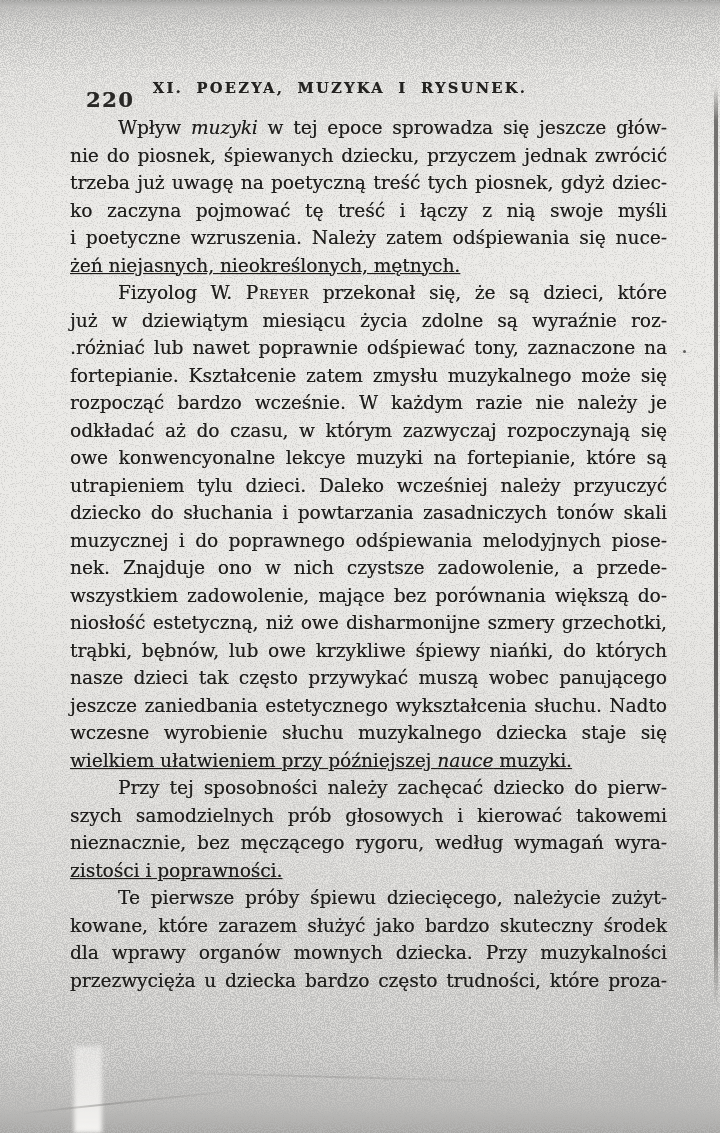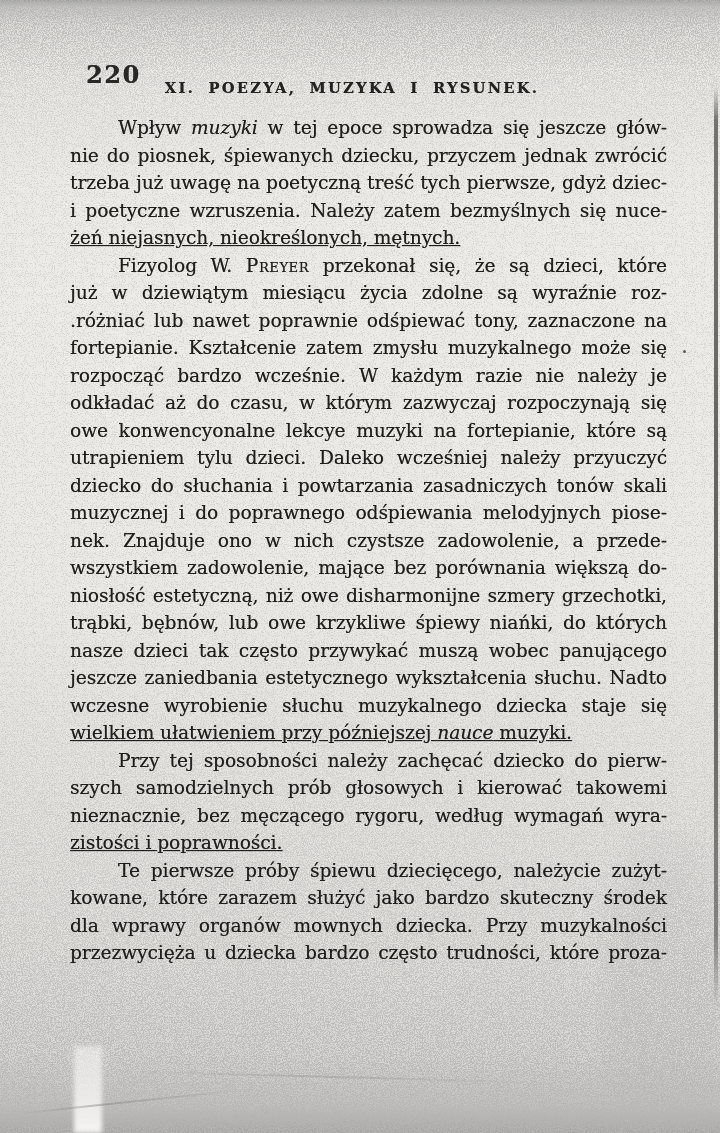--- a/index.html
+++ b/index.html
@@ -7,27 +7,27 @@
     position:relative; width:720px; height:1133px; overflow:hidden;
     font-family:"DejaVu Serif","Liberation Serif",serif;
     background:#eae9e6;
     background-image:linear-gradient(180deg,
       #9e9e9c 0px, #c6c5c3 7px, #dedddA 26px, #eae9e6 70px,
       #ecebe8 300px, #eae9e6 560px, #e6e5e2 760px,
       #e1e0dd 950px, #d7d6d4 1055px, #c2c1bf 1105px, #a6a5a3 1133px);
   }
 
   .header-num {
-    position:absolute; left:86px; top:60px;
-    font-size:24px; font-weight:bold; letter-spacing:1.5px; color:#292826;
+    position:absolute; left:86px; top:87px;
+    font-size:21px; font-weight:bold; letter-spacing:1.5px; color:#292826;
     text-shadow:0.3px 0.3px 0.4px rgba(40,38,36,.75);
     text-align:right;
   }
   .header-title {
-    position:absolute; left:12px; top:79px; width:680px; text-align:center;
+    position:absolute; left:0; top:79px; width:680px; text-align:center;
     font-size:14.5px; font-weight:bold; letter-spacing:2.4px; word-spacing:6px;
     color:#232220; text-shadow:0.3px 0.3px 0.4px rgba(40,38,36,.7);
   }
 
   .text-body {
     position:absolute; left:70px; top:114px; width:597px;
     font-size:18.5px; line-height:27.5px; color:#1e1d1b;
     text-shadow:0.25px 0.25px 0.35px rgba(30,28,26,.6);
   }
   .line { text-align:justify; text-align-last:justify; }
@@ -107,22 +107,23 @@
       </svg>
   </div>
 
   <div class="header-num">220</div>
   <div class="header-title">XI. POEZYA, MUZYKA I RYSUNEK.</div>
 
   <div class="text-body">
       <div class="para">
         <div class="line first">Wpływ <i>muzyki</i> w tej epoce sprowadza się jeszcze głów-</div>
         <div class="line">nie do piosnek, śpiewanych dziecku, przyczem jednak zwrócić</div>
-        <div class="line">trzeba już uwagę na poetyczną treść tych pierwsze, gdyż dziec-</div>
-        <div class="line">i poetyczne wzruszenia. Należy zatem bezmyślnych się nuce-</div>
+        <div class="line">trzeba już uwagę na poetyczną treść tych piosnek, gdyż dziec-</div>
+        <div class="line">ko zaczyna pojmować tę treść i łączy z nią swoje myśli</div>
+        <div class="line">i poetyczne wzruszenia. Należy zatem odśpiewania się nuce-</div>
         <div class="line final">żeń niejasnych, nieokreślonych, mętnych.</div>
       </div>
       <div class="para">
         <div class="line first">Fizyolog W. <span class="sc">Preyer</span> przekonał się, że są dzieci, które</div>
         <div class="line">już w dziewiątym miesiącu życia zdolne są wyraźnie roz-</div>
         <div class="line">.różniać lub nawet poprawnie odśpiewać tony, zaznaczone na</div>
         <div class="line">fortepianie. Kształcenie zatem zmysłu muzykalnego może się</div>
         <div class="line">rozpocząć bardzo wcześnie. W każdym razie nie należy je</div>
         <div class="line">odkładać aż do czasu, w którym zazwyczaj rozpoczynają się</div>
         <div class="line">owe konwencyonalne lekcye muzyki na fortepianie, które są</div>

